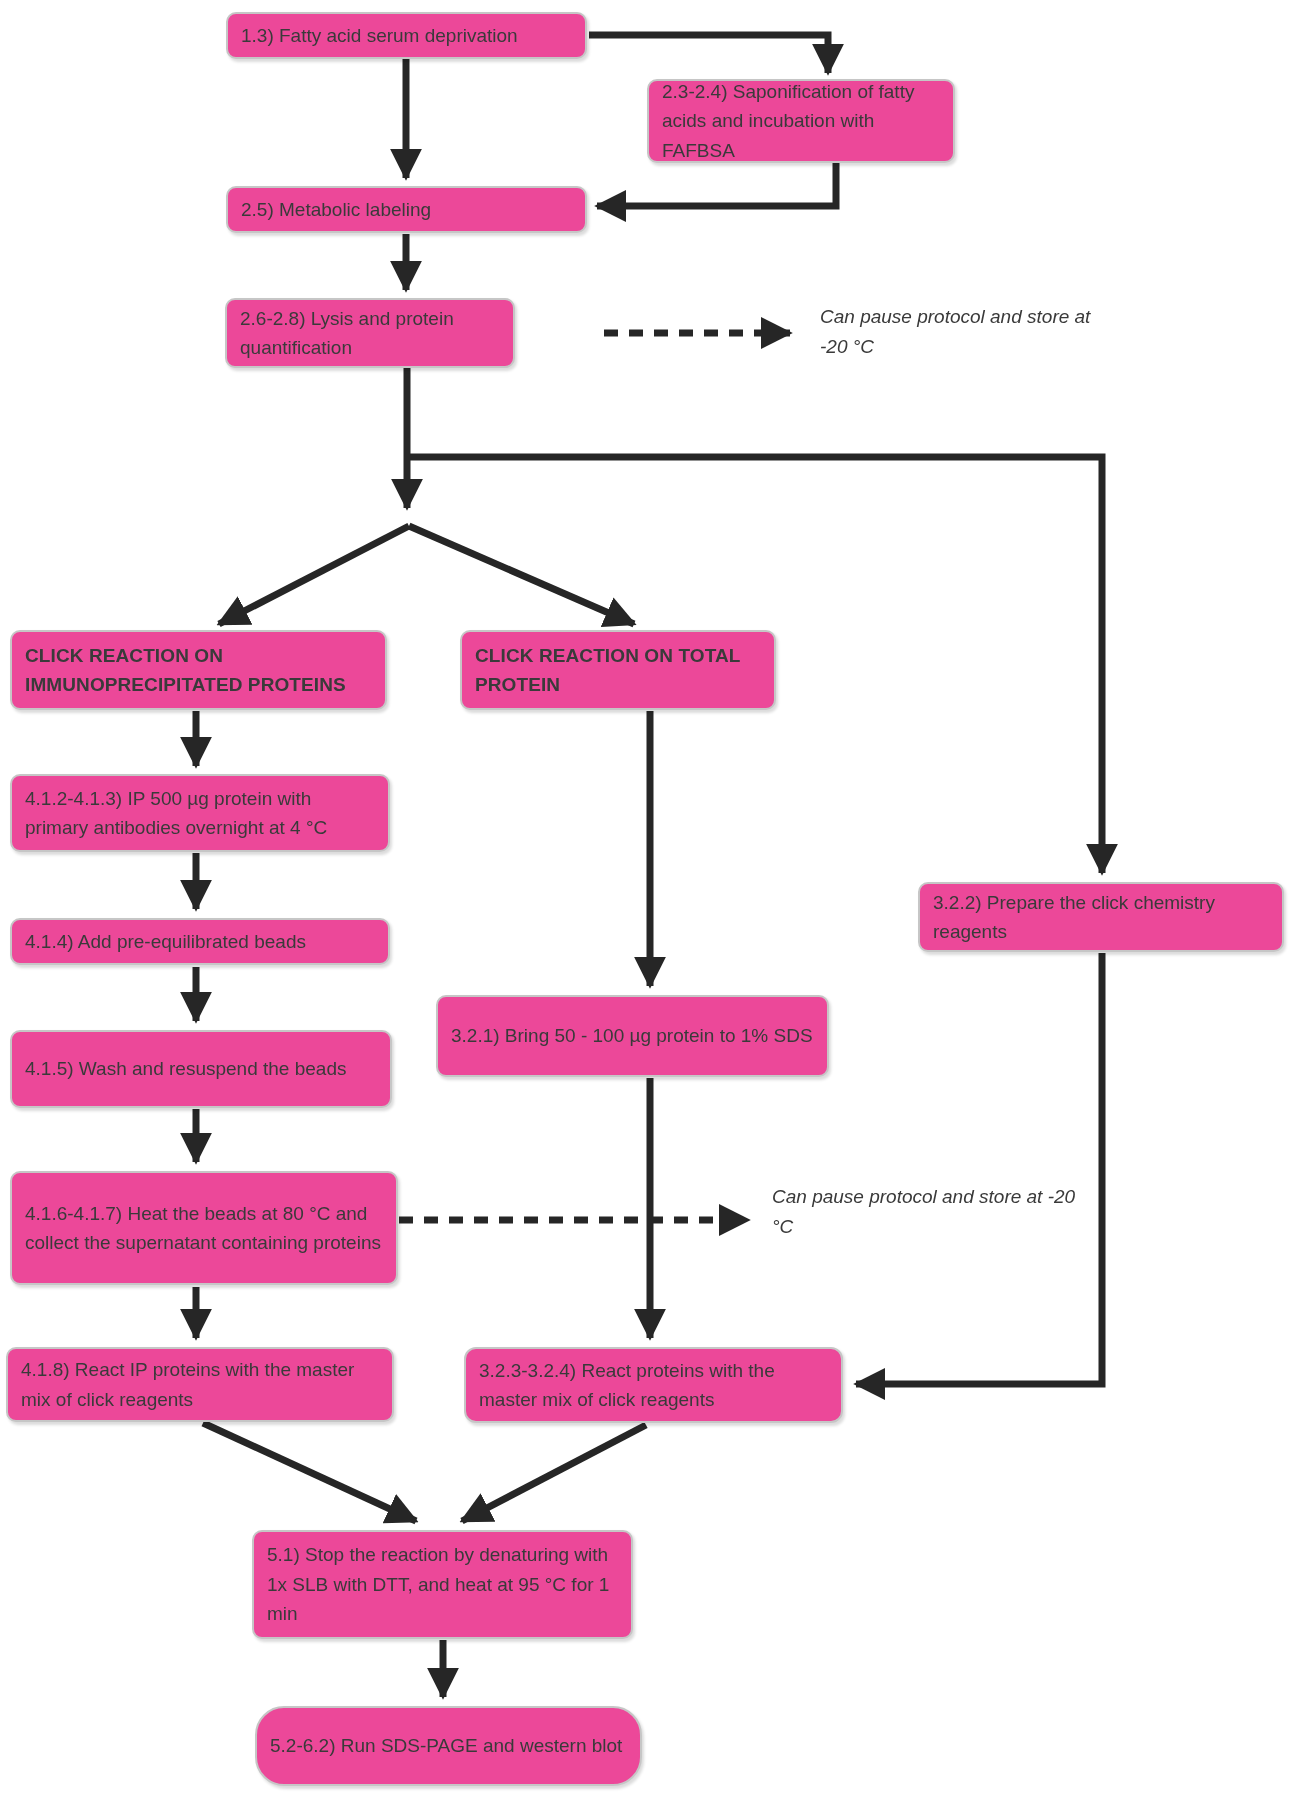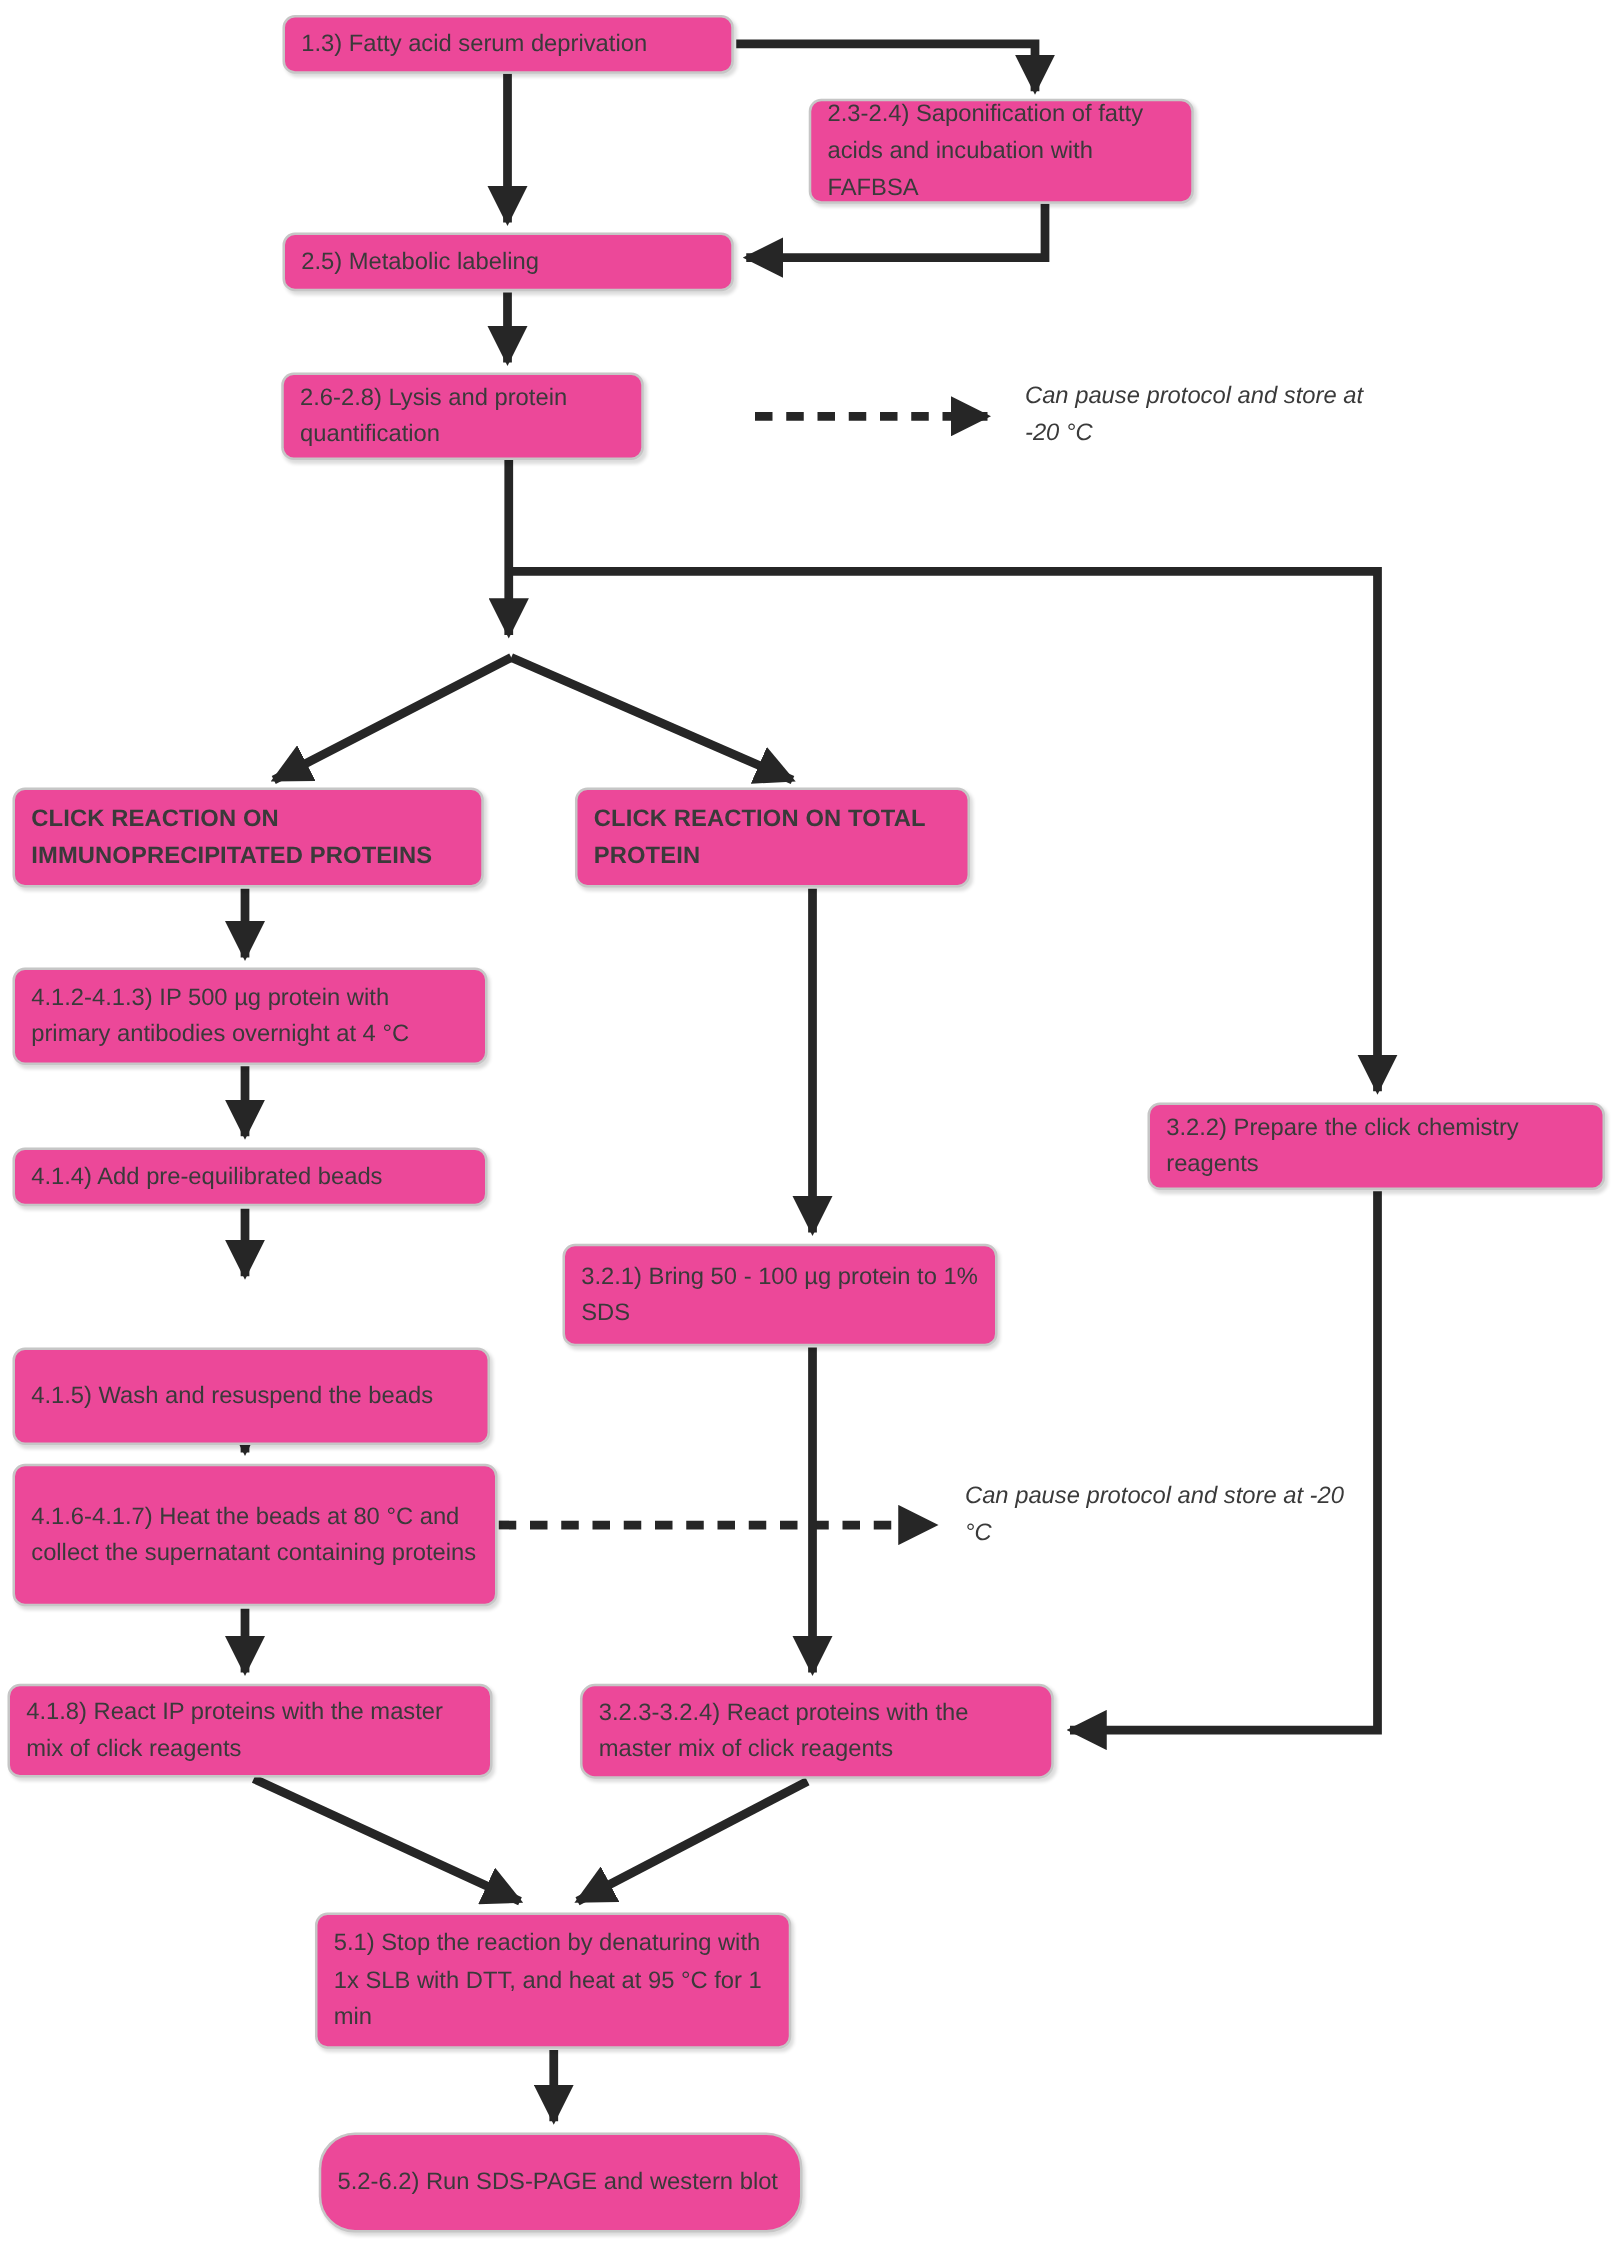--- a/index.html
+++ b/index.html
@@ -122,33 +122,33 @@
   </div>
 
   <div class="node" style="left:10px; top:774px; width:380px; height:78px;">
     <span>4.1.2-4.1.3) IP 500 µg protein with primary antibodies overnight at 4 °C</span>
   </div>
 
   <div class="node" style="left:10px; top:918px; width:380px; height:47px;">
     <span>4.1.4) Add pre-equilibrated beads</span>
   </div>
 
-  <div class="node" style="left:10px; top:1030px; width:382px; height:78px;margin-top:48px;">
+  <div class="node" style="left:10px; top:1030px; width:382px; height:78px;">
     <span>4.1.5) Wash and resuspend the beads</span>
   </div>
 
   <div class="node" style="left:10px; top:1171px; width:388px; height:114px;">
     <span>4.1.6-4.1.7) Heat the beads at 80 °C and collect the supernatant containing proteins</span>
   </div>
 
   <div class="node" style="left:6px; top:1347px; width:388px; height:75px;">
     <span>4.1.8) React IP proteins with the master mix of click reagents</span>
   </div>
 
-  <div class="node" style="left:450px; top:995px; width:348px; height:82px;align-items:center;">
+  <div class="node" style="left:436px; top:995px; width:393px; height:82px;align-items:center;">
     <span>3.2.1) Bring 50 - 100 µg protein to 1% SDS</span>
   </div>
 
   <div class="node" style="left:918px; top:882px; width:366px; height:70px;">
     <span>3.2.2) Prepare the click chemistry reagents</span>
   </div>
 
   <div class="node" style="left:464px; top:1347px; width:379px; height:76px;border-radius:12px;">
     <span>3.2.3-3.2.4) React proteins with the master mix of click reagents</span>
   </div>

